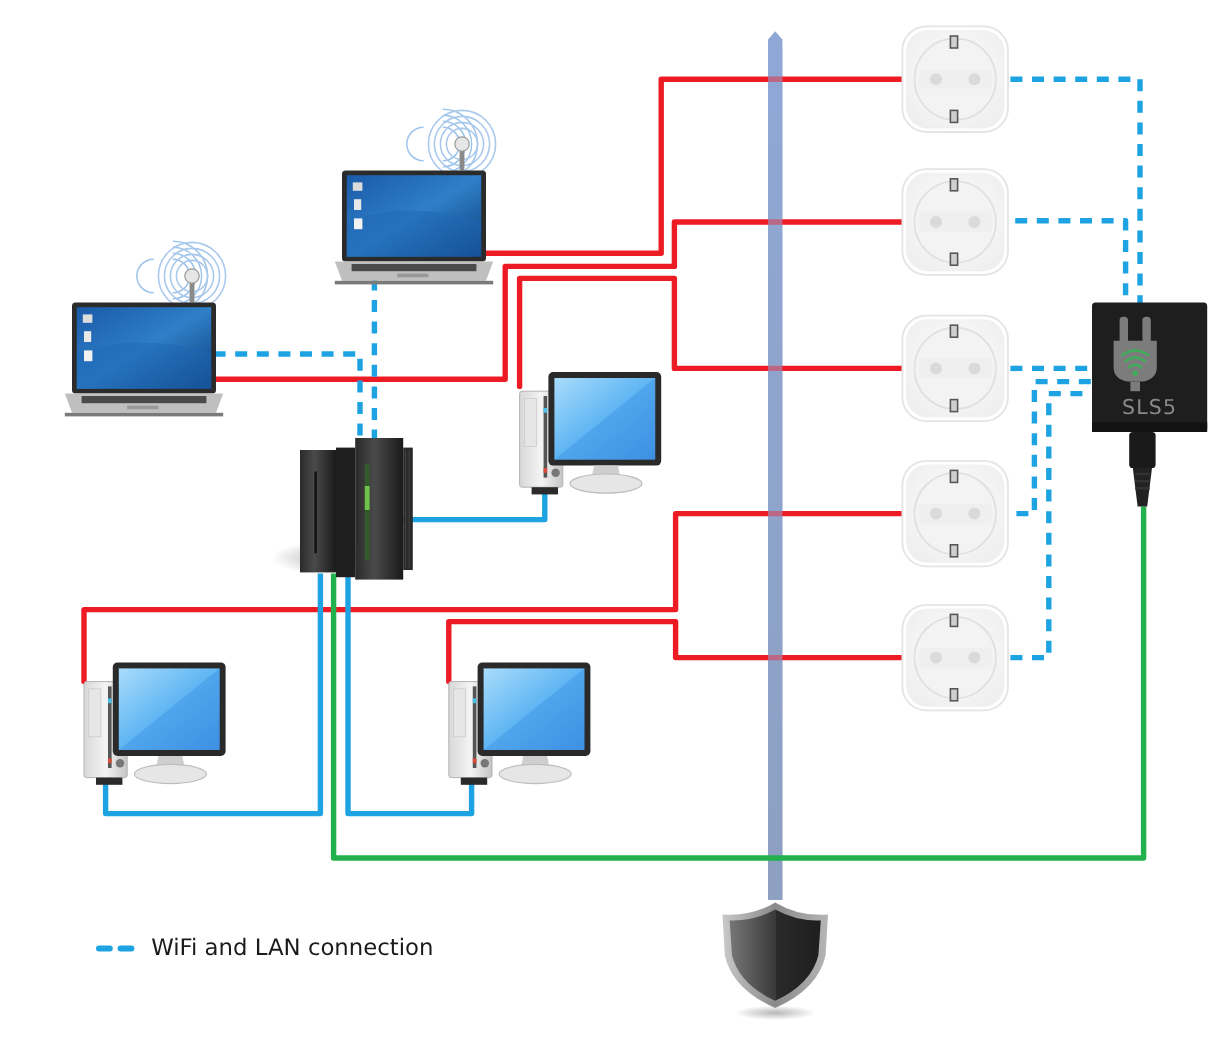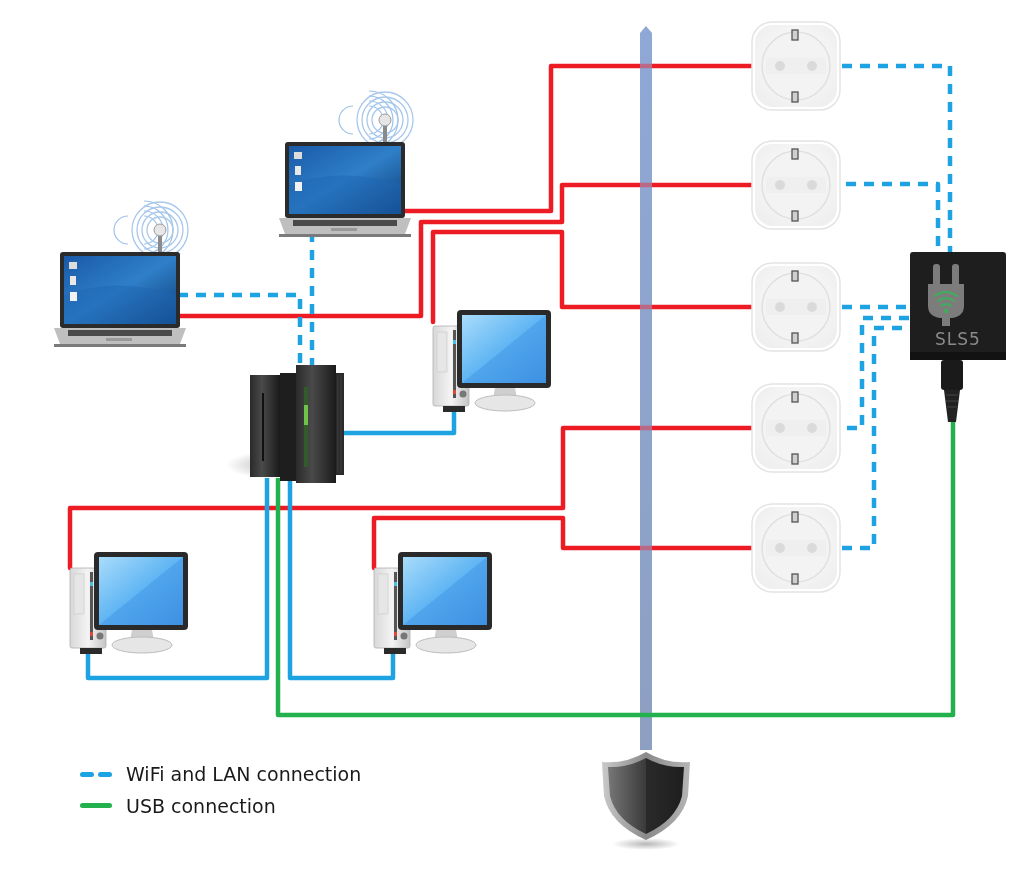--- a/index.html
+++ b/index.html
@@ -1,18 +1,18 @@
 <!DOCTYPE html>
 <html><head>
 <meta charset="utf-8">
 <style>
   html, body { margin: 0; padding: 0; background: #ffffff; }
   body { width: 1024px; height: 882px; position: relative; overflow: hidden; font-family: "DejaVu Sans", sans-serif; }
   #stage { position: absolute; left: 0; top: 0; width: 1024px; height: 882px; }
-  .legend { position: absolute; left: 80px; top: 758px; }
+  .legend { position: absolute; left: 80px; top: 774px; }
   .legend-item { display: flex; align-items: center; height: 32px; }
   .legend-swatch { width: 32px; height: 10px; margin-right: 14px; position: relative; }
   .legend-label { font-size: 19px; color: #1a1a1a; font-family: "DejaVu Sans", sans-serif; }
   .sw-dash { display: flex; justify-content: space-between; align-items: center; }
   .sw-dash span { width: 14px; height: 5px; background: #1ea3e2; border-radius: 3px; display: block; }
   .sw-dash span + span { }
   .sw-solid { height: 5px; border-radius: 3px; margin-top: 2px; }
   .dl { fill: none; stroke-width: 4.5; stroke-linecap: round; stroke-linejoin: round; }
 </style>
 </head>
@@ -241,19 +241,13 @@
 </svg>
 
 <div class="legend">
   <div class="legend-item">
     <div class="legend-swatch sw-dash">
         <span></span>
         <span></span>
       </div>
     <span class="legend-label">WiFi and LAN connection</span>
   </div>
-  <div class="legend-item">
-    <div class="legend-swatch">
-        <div class="sw-solid" style="background:#22b14c"></div>
-      </div>
-    <span class="legend-label">USB connection</span>
-  </div>
 </div>
 
 </body></html>

